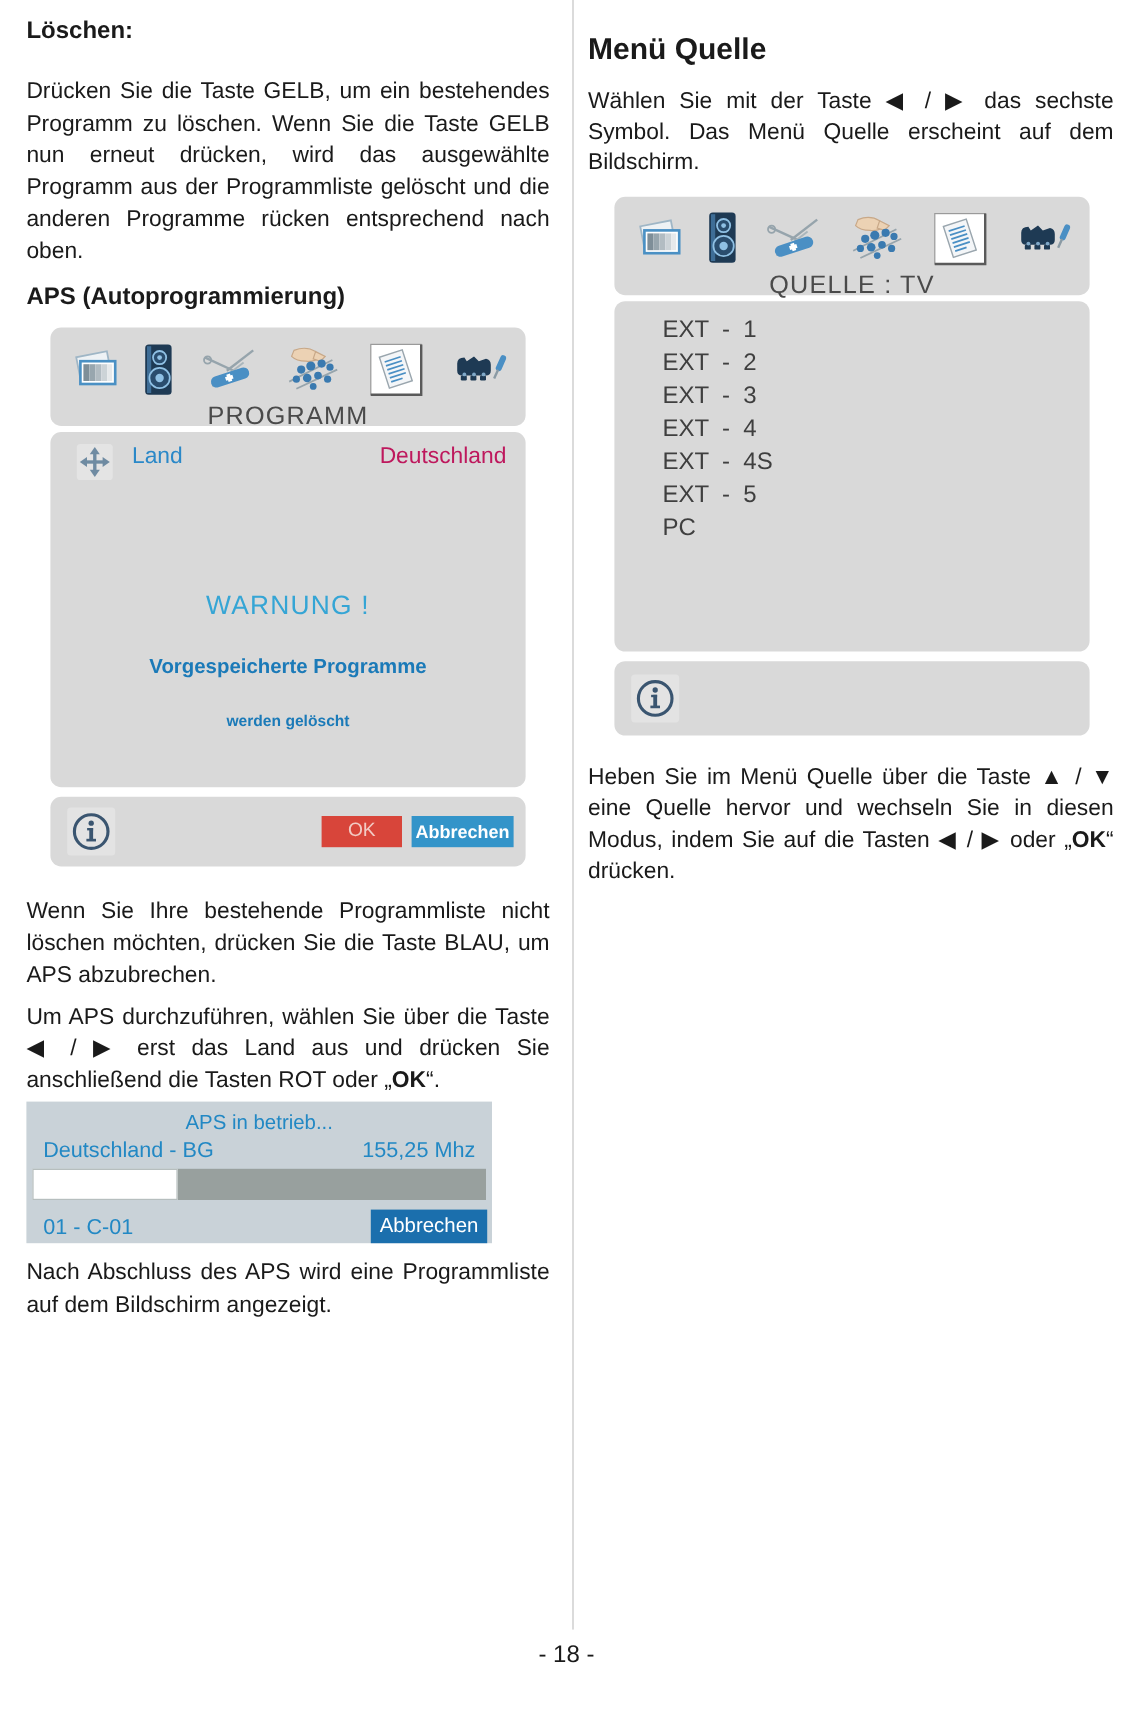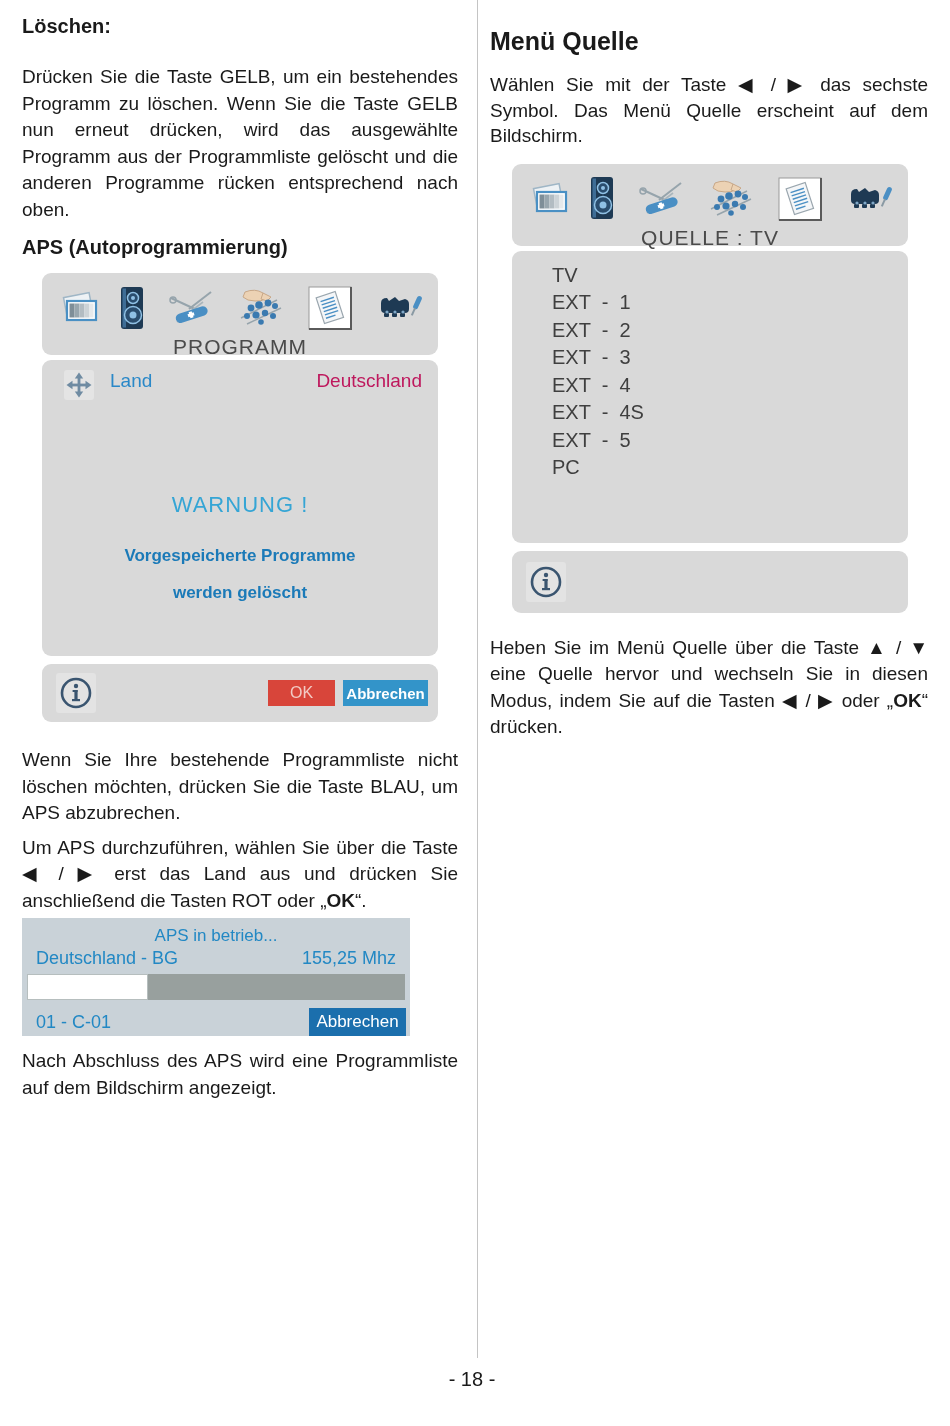--- a/index.html
+++ b/index.html
@@ -48,21 +48,21 @@
   .col-right .tv-footer { height:62px; }
 
   .land-row { display:flex; align-items:flex-start; padding:10px 16px 0 22px; }
   .land-row .move-wrap { width:30px; height:30px; background:#e4e4e4; border-radius:3px;
     display:flex; align-items:center; justify-content:center; }
   .land-label { color:#2a88c8; font-size:19px; margin-left:16px; }
   .land-value { color:#be185d; font-size:19px; margin-left:auto; }
 
   .warn-title { text-align:center; margin-top:92px; font-size:22px; color:#35a5d5; letter-spacing:1px; }
   .warn-b1 { text-align:center; margin-top:28px; font-size:17px; font-weight:bold; color:#1b7ab8; }
-  .warn-b2 { text-align:center; margin-top:17px; font-size:17px; font-weight:bold; color:#1b7ab8; }
+  .warn-b2 { text-align:center; margin-top:27px; font-size:13px; font-weight:bold; color:#1b7ab8; }
 
   .info-wrap { width:40px; height:40px; background:#e3e3e3; border-radius:3px;
     display:flex; align-items:center; justify-content:center; }
   .btn-ok {
     margin-left:auto; width:67px; height:26px; background:#d8453a; border:none;
     color:#f2cac4; font-size:16px; font-family:inherit; display:flex; align-items:center; justify-content:center;
   }
   .btn-abbrechen {
     margin-left:8px; width:85px; height:26px; background:#3394c9; border:none;
     color:#ffffff; font-size:15px; font-weight:bold; font-family:inherit;
@@ -305,21 +305,20 @@
           <span class="ic">
               <svg width="47" height="34" viewBox="0 0 47 34">
                 <use href="#g-source"></use>
               </svg>
             </span>
         </div>
         <div class="menu-title">QUELLE : TV</div>
       </div>
       <div class="tv-panel">
         <div class="source-list">
-          <div class="source-item">TV</div>
           <div class="source-item">EXT  -  1</div>
           <div class="source-item">EXT  -  2</div>
           <div class="source-item">EXT  -  3</div>
           <div class="source-item">EXT  -  4</div>
           <div class="source-item">EXT  -  4S</div>
           <div class="source-item">EXT  -  5</div>
           <div class="source-item">PC</div>
         </div>
       </div>
       <div class="tv-footer">

